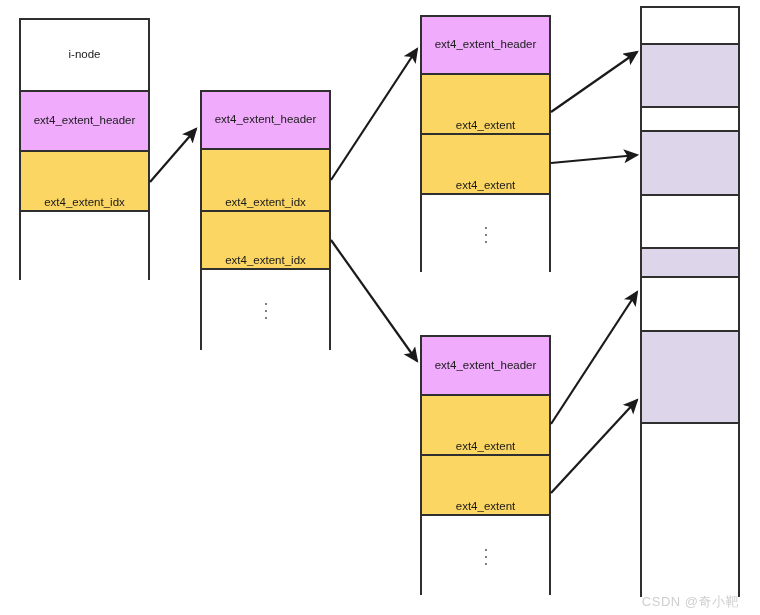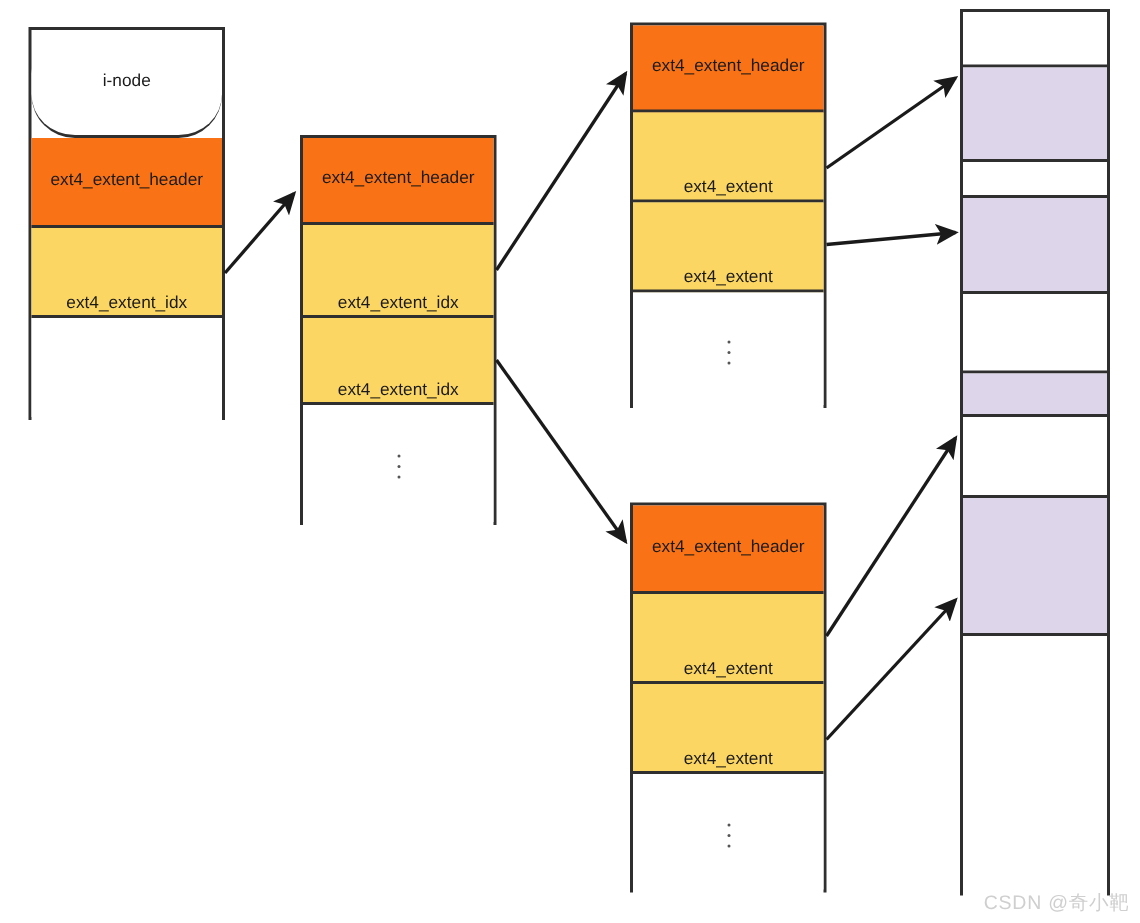--- a/index.html
+++ b/index.html
@@ -34,21 +34,21 @@
     color: #1a1a1a;
     text-align: center;
     border-bottom: 2px solid #2f2f2f;
     background: #ffffff;
     line-height: 1.2;
     overflow: hidden;
   }
   .cell:last-child {
     border-bottom: none;
   }
-  .cell.green  { background: #f97316; }
+  .cell.green  { background: #f0abfc; }
   .cell.yellow { background: #fbd662; align-items: flex-end; }
   .cell.purple { background: #ddd5e9; }
   .cell.white  { background: #ffffff; }
   .cell.dots {
     flex-direction: column;
     justify-content: center;
     gap: 5px;
   }
   .dot {
     width: 2px;
@@ -59,36 +59,36 @@
   svg.edges {
     position: absolute;
     left: 0;
     top: 0;
     width: 760px;
     height: 615px;
     pointer-events: none;
   }
   .watermark {
     position: absolute;
-    right: 7px;
+    right: 21px;
     bottom: 4px;
     font-size: 13px;
     color: #cfcfcf;
     letter-spacing: 0.5px;
     user-select: none;
     white-space: nowrap;
   }
 </style>
 </head>
 <body>
 
 <div id="canvas">
 
   <div class="node" style="left: 19px; top: 18px; width: 131px; height: 262px;">
-      <div class="cell white" style="height: 72px; flex: 0 0 72px; border-radius: 29px;">
+      <div class="cell white" style="height: 72px; flex: 0 0 72px;">
         <span>i-node</span>
       </div>
       <div class="cell green" style="height: 60px; flex: 0 0 60px;">
         <span>ext4_extent_header</span>
       </div>
       <div class="cell yellow" style="height: 60px; flex: 0 0 60px;">
         <span>ext4_extent_idx</span>
       </div>
       <div class="cell white" style="height: 70px; flex: 0 0 70px;"></div>
     </div>

